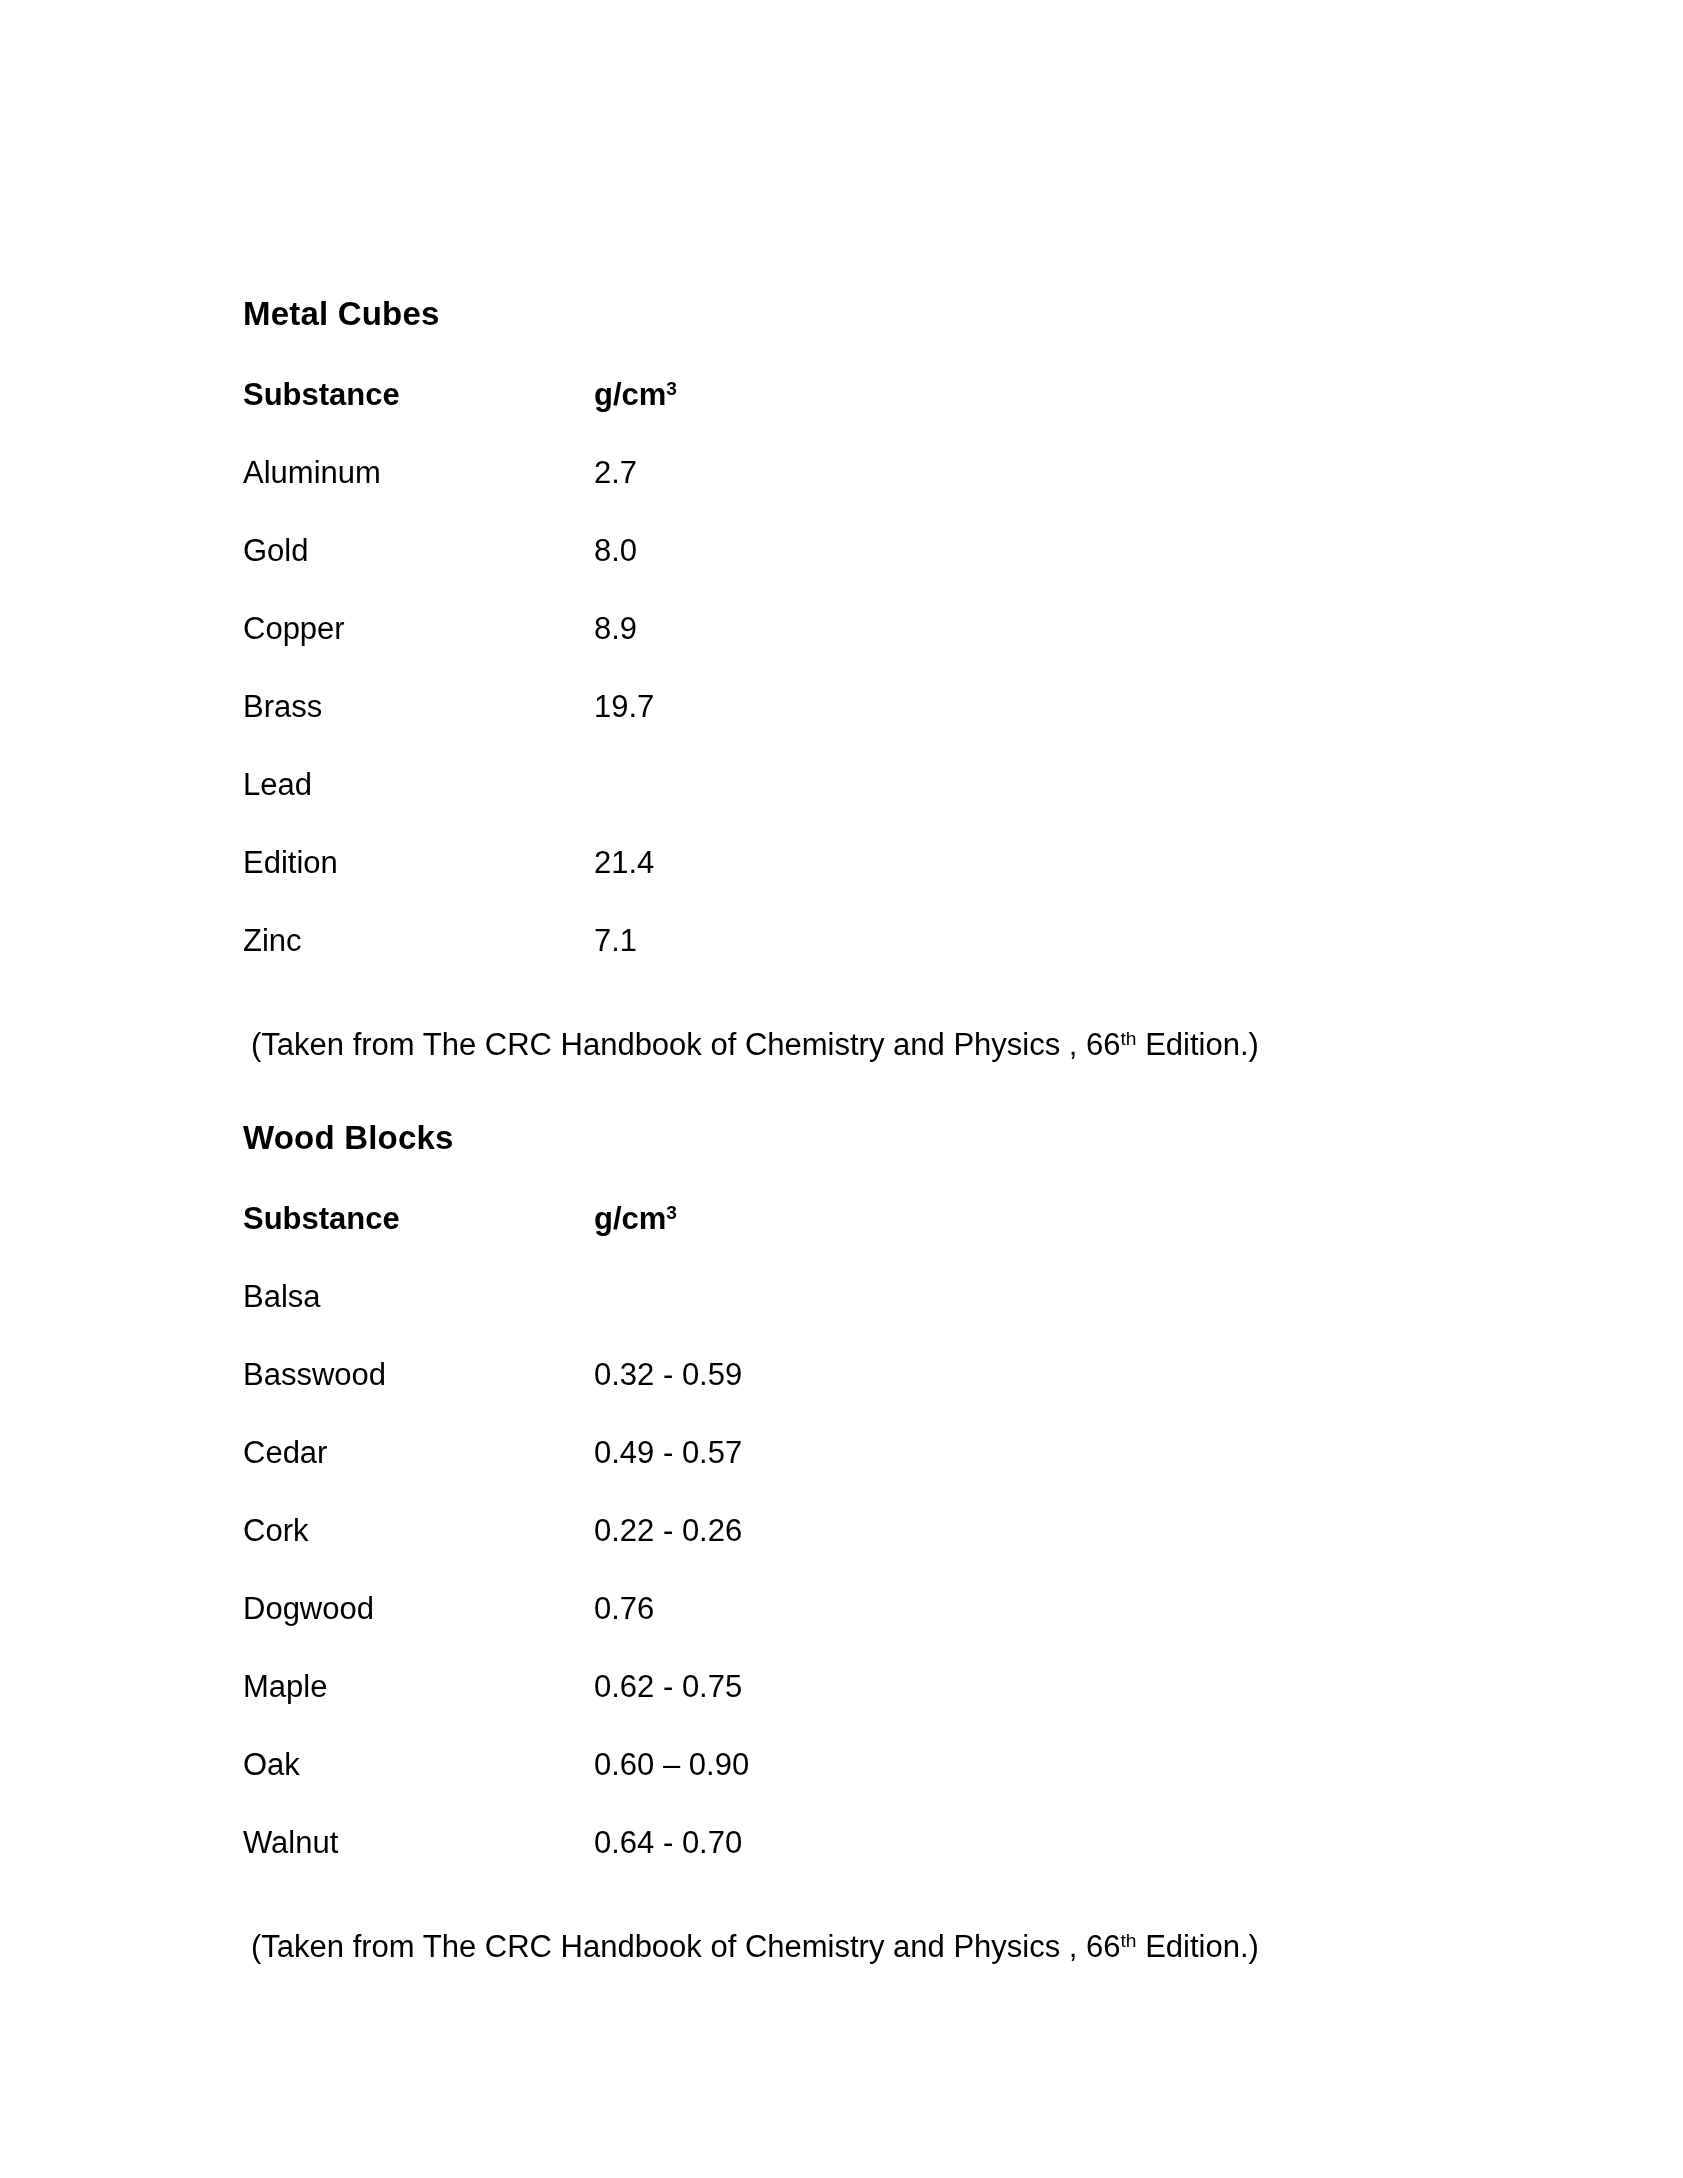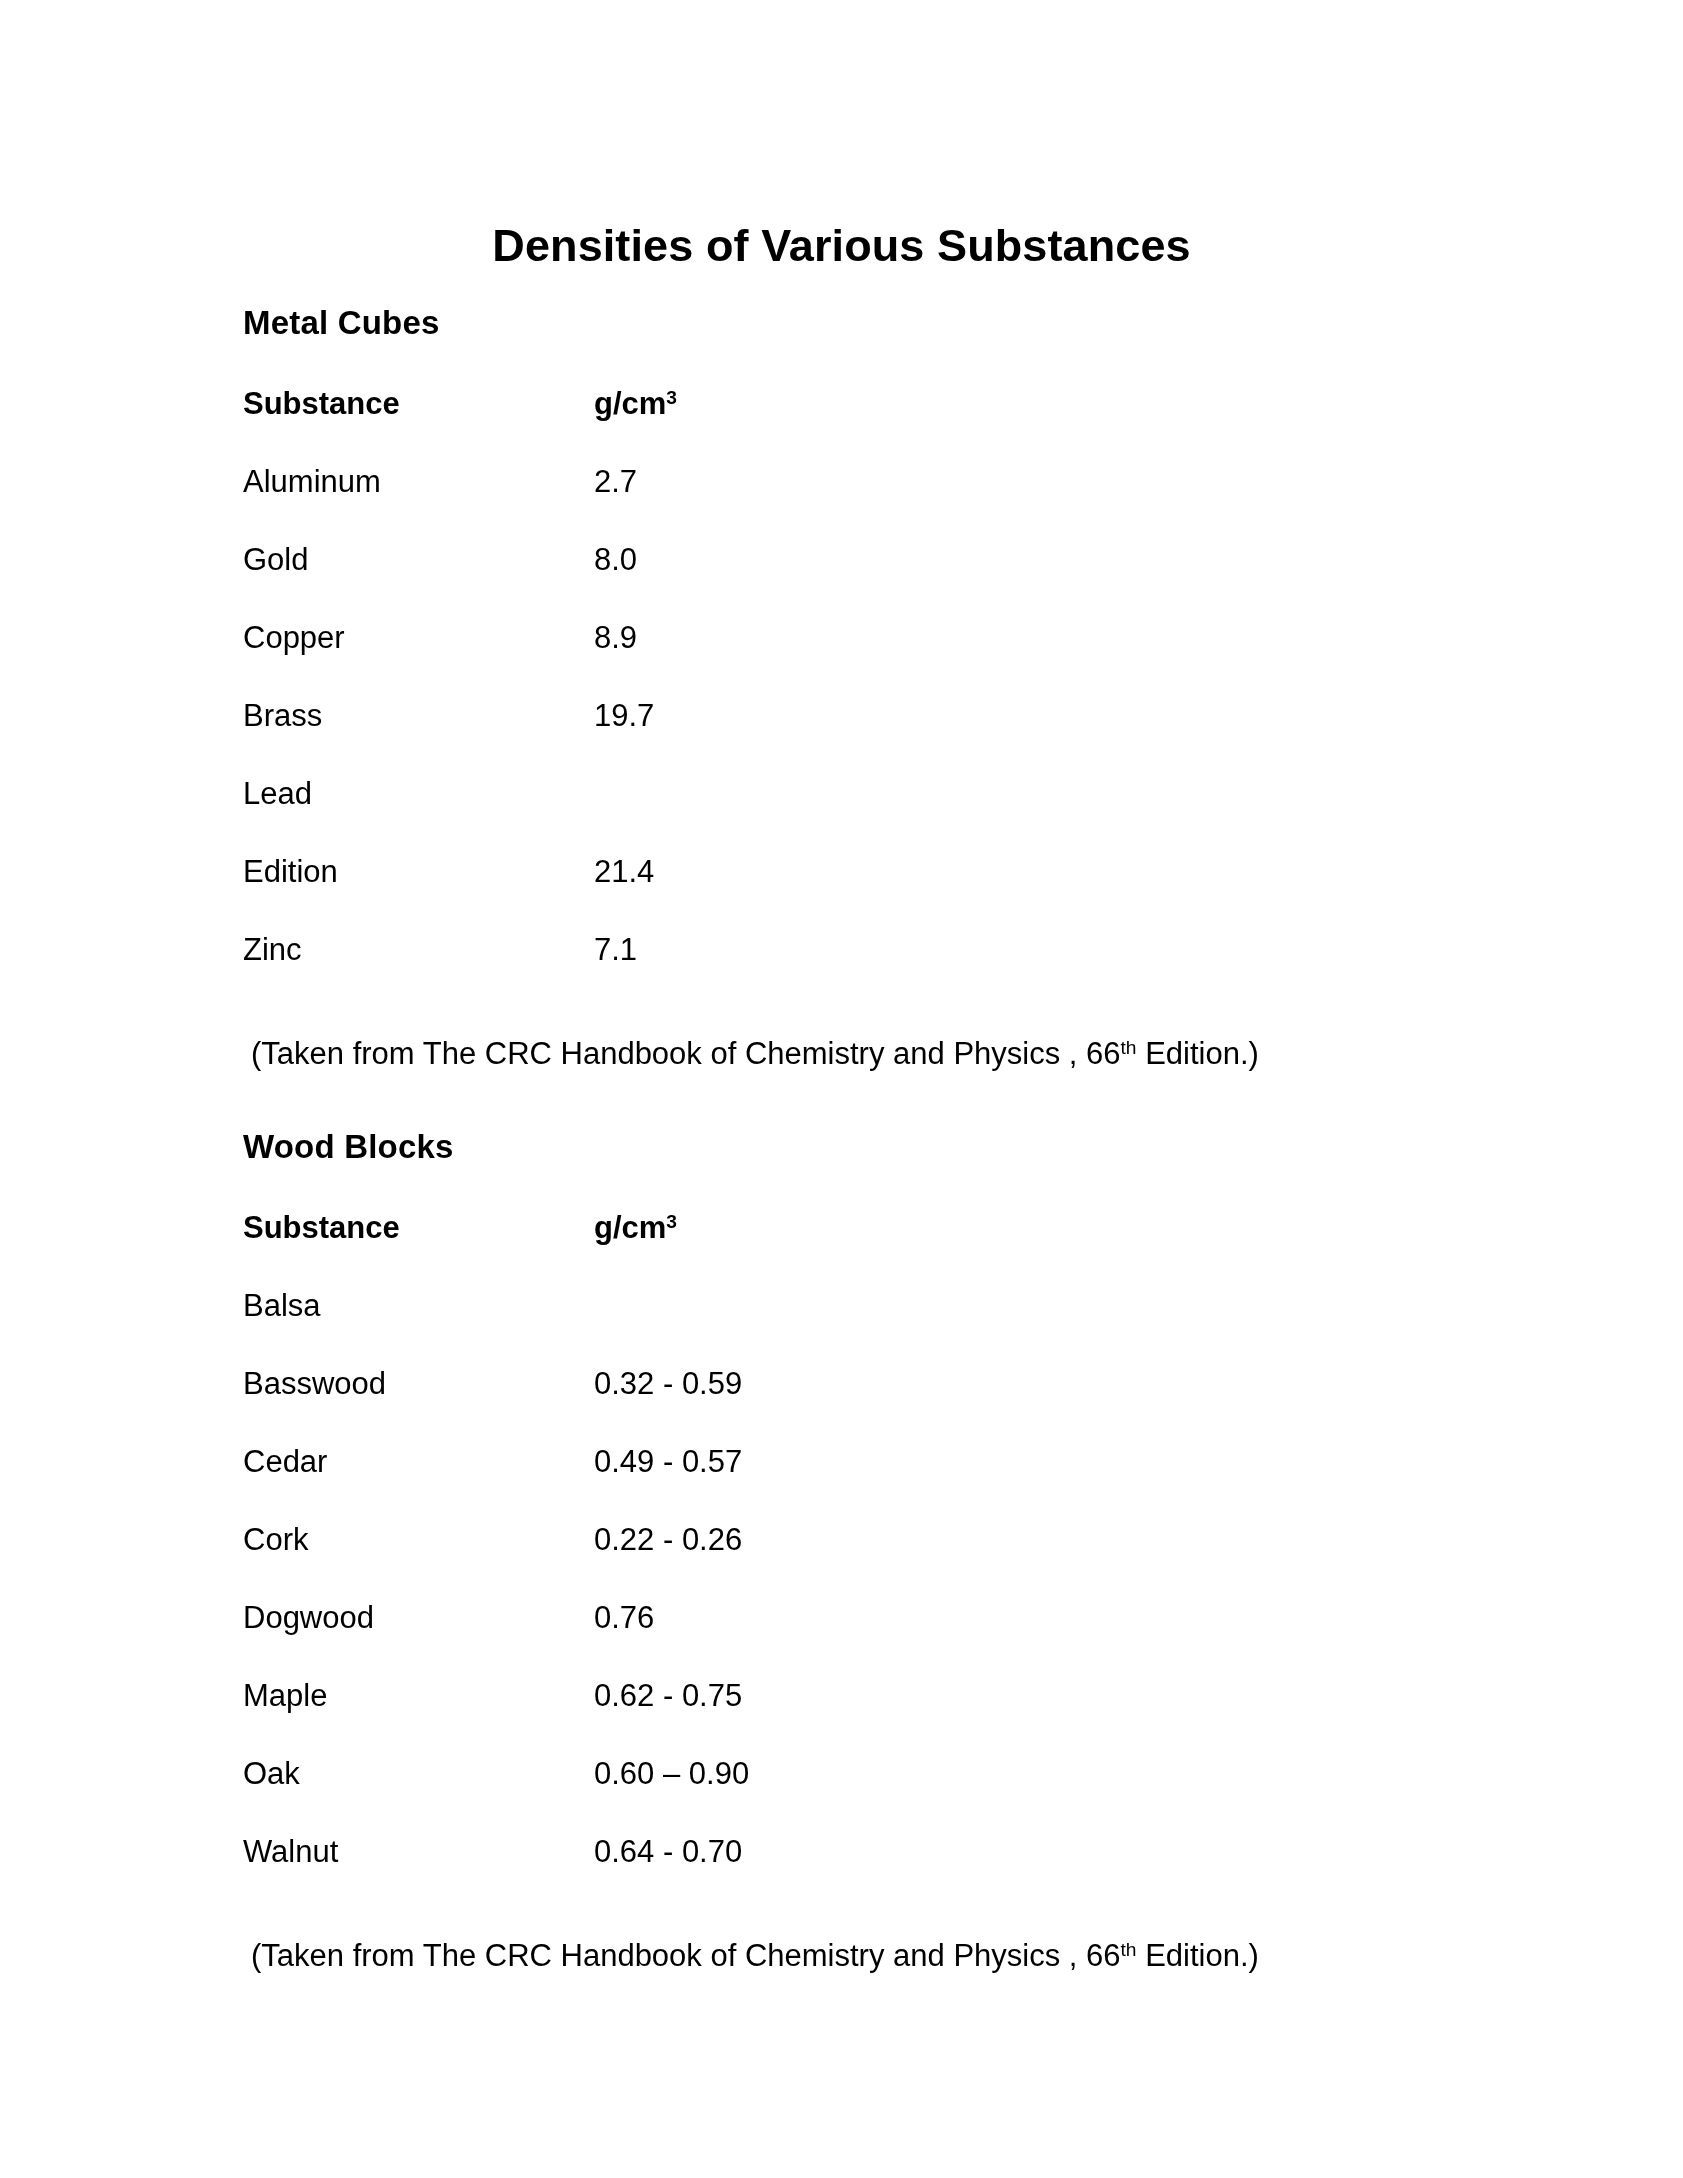--- a/index.html
+++ b/index.html
@@ -28,21 +28,21 @@
     top: 190px;
     left: 0;
     width: 1683px;
     text-align: center;
     font-size: 45px;
     font-weight: bold;
     letter-spacing: 0.1px;
   }
   .content {
     position: absolute;
-    top: 304px;
+    top: 295px;
     left: 243px;
     width: 1188px;
   }
   .section-heading {
     font-size: 33px;
     font-weight: bold;
     margin: 0 0 46px 0;
     letter-spacing: 0.2px;
   }
   .table {
@@ -85,21 +85,20 @@
   }
   .section-gap {
     height: 59px;
   }
 </style>
 </head>
 <body>
 
 <div class="page">
 
-  <h1 class="doc-title">Densities of Various Substances</h1>
 
   <div class="content">
 
     <section>
       <h2 class="section-heading">Metal Cubes</h2>
 
       <div class="table">
 
         <div class="row header-row">
           <div class="cell substance">Substance</div>

